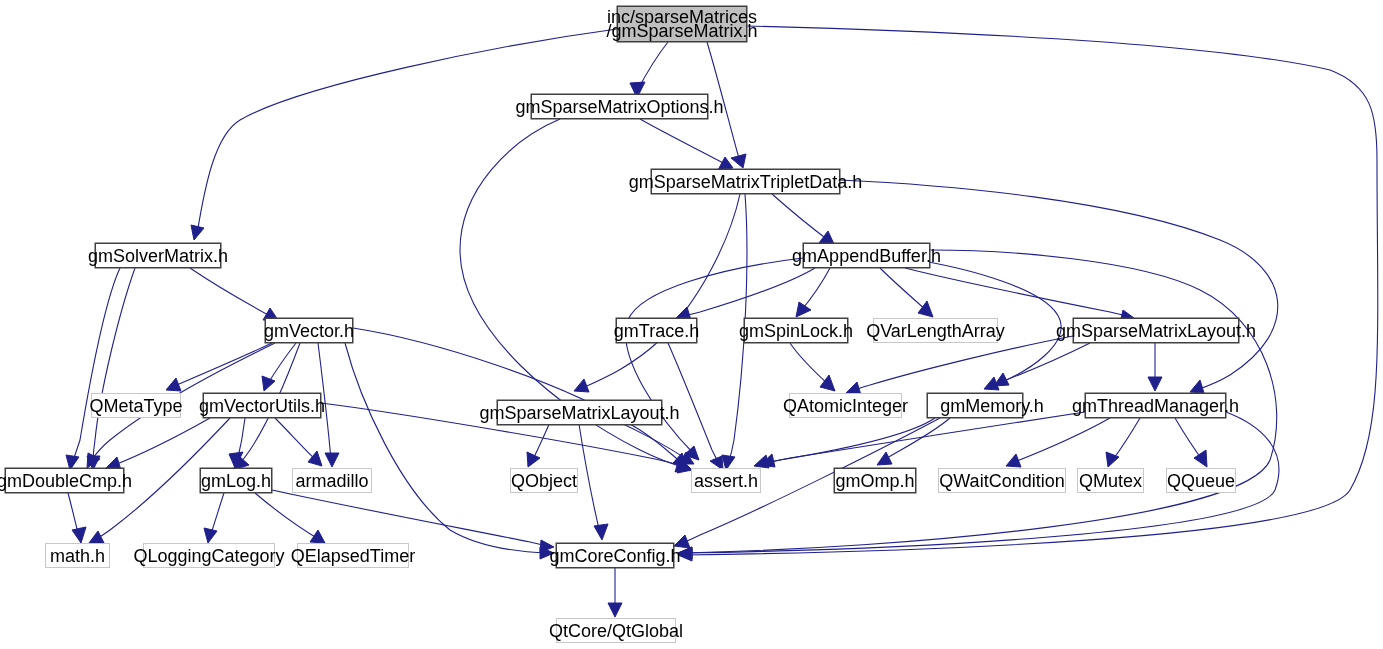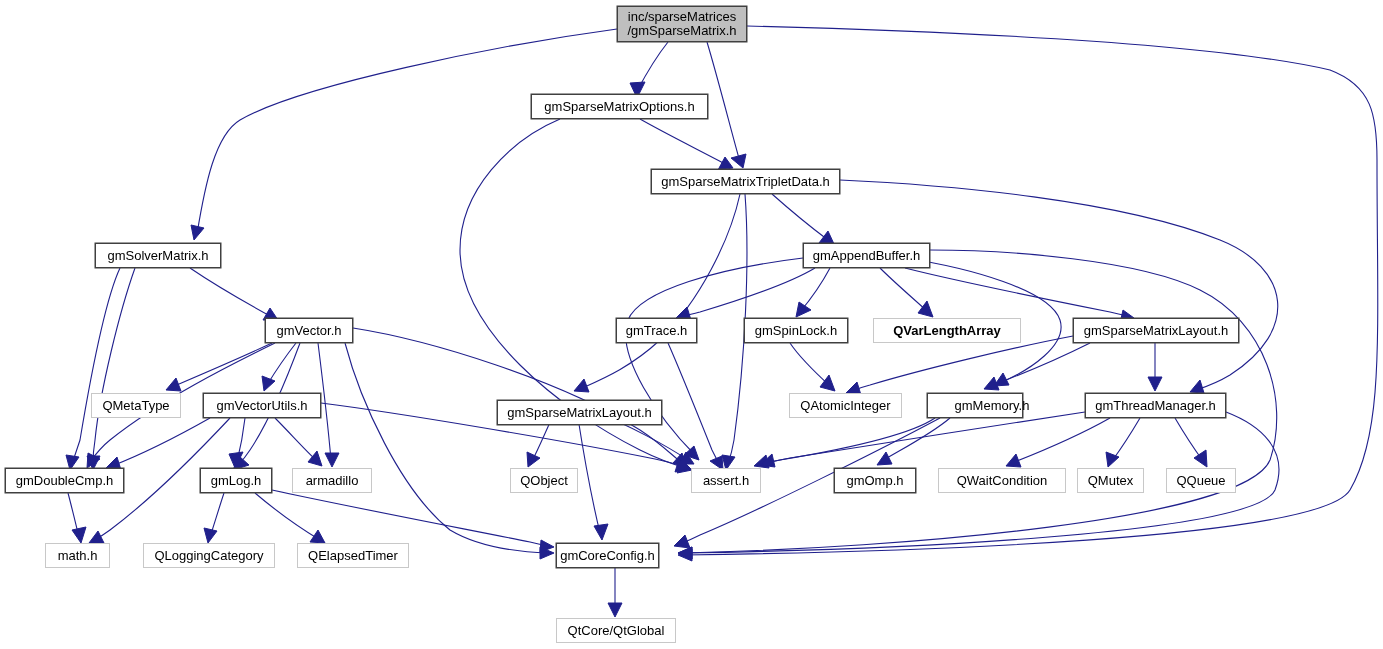--- a/index.html
+++ b/index.html
@@ -22,21 +22,21 @@
     height: 649px;
   }
   .node {
     position: absolute;
     box-sizing: border-box;
     display: flex;
     flex-direction: column;
     align-items: center;
     justify-content: center;
     background: #ffffff;
-    font-size: 13px;
+    font-size: 18px;
     line-height: 14px;
     color: #000000;
     text-align: center;
     white-space: pre;
     z-index: 5;
   }
   .node.internal {
     border: 1px solid #404040;
     box-shadow: 0 0 0 0.5px #404040;
   }
@@ -167,35 +167,35 @@
     </svg>
 <div class="node root" style="left: 617px; top: 6px; width: 130px; height: 36px;"><span class="node-label">inc/sparseMatrices
 /gmSparseMatrix.h</span></div>
     <div class="node internal" style="left: 531px; top: 94px; width: 177px; height: 25px;"><span class="node-label">gmSparseMatrixOptions.h</span></div>
     <div class="node internal" style="left: 651px; top: 169px; width: 189px; height: 25px;"><span class="node-label">gmSparseMatrixTripletData.h</span></div>
     <div class="node internal" style="left: 95px; top: 243px; width: 126px; height: 25px;"><span class="node-label">gmSolverMatrix.h</span></div>
     <div class="node internal" style="left: 803px; top: 243px; width: 127px; height: 25px;"><span class="node-label">gmAppendBuffer.h</span></div>
     <div class="node internal" style="left: 265px; top: 318px; width: 88px; height: 25px;"><span class="node-label">gmVector.h</span></div>
     <div class="node internal" style="left: 616px; top: 318px; width: 81px; height: 25px;"><span class="node-label">gmTrace.h</span></div>
     <div class="node internal" style="left: 744px; top: 318px; width: 104px; height: 25px;"><span class="node-label">gmSpinLock.h</span></div>
-    <div class="node external" style="left: 873px; top: 318px; width: 148px; height: 25px; font-weight: bold;"><span class="node-label">QVarLengthArray</span></div>
+    <div class="node external" style="left: 873px; top: 318px; width: 125px; height: 25px;"><span class="node-label">QVarLengthArray</span></div>
     <div class="node internal" style="left: 1073px; top: 318px; width: 166px; height: 25px;"><span class="node-label">gmSparseMatrixLayout.h</span></div>
     <div class="node external" style="left: 91px; top: 393px; width: 90px; height: 25px;"><span class="node-label">QMetaType</span></div>
     <div class="node internal" style="left: 203px; top: 393px; width: 118px; height: 25px;"><span class="node-label">gmVectorUtils.h</span></div>
     <div class="node internal" style="left: 497px; top: 400px; width: 165px; height: 25px;"><span class="node-label">gmSparseMatrixLayout.h</span></div>
     <div class="node external" style="left: 789px; top: 393px; width: 113px; height: 25px;"><span class="node-label">QAtomicInteger</span></div>
     <div class="node internal" style="left: 927px; top: 393px; width: 96px; height: 25px; padding-left: 34px;"><span class="node-label">gmMemory.h</span></div>
     <div class="node internal" style="left: 1085px; top: 393px; width: 141px; height: 25px;"><span class="node-label">gmThreadManager.h</span></div>
     <div class="node internal" style="left: 5px; top: 468px; width: 119px; height: 25px;"><span class="node-label">gmDoubleCmp.h</span></div>
     <div class="node internal" style="left: 200px; top: 468px; width: 72px; height: 25px;"><span class="node-label">gmLog.h</span></div>
     <div class="node external" style="left: 292px; top: 468px; width: 80px; height: 25px;"><span class="node-label">armadillo</span></div>
     <div class="node external" style="left: 510px; top: 468px; width: 68px; height: 25px;"><span class="node-label">QObject</span></div>
     <div class="node external" style="left: 691px; top: 468px; width: 70px; height: 25px;"><span class="node-label">assert.h</span></div>
     <div class="node internal" style="left: 834px; top: 468px; width: 82px; height: 25px;"><span class="node-label">gmOmp.h</span></div>
     <div class="node external" style="left: 938px; top: 468px; width: 128px; height: 25px;"><span class="node-label">QWaitCondition</span></div>
     <div class="node external" style="left: 1077px; top: 468px; width: 67px; height: 25px;"><span class="node-label">QMutex</span></div>
     <div class="node external" style="left: 1166px; top: 468px; width: 70px; height: 25px;"><span class="node-label">QQueue</span></div>
     <div class="node external" style="left: 45px; top: 543px; width: 65px; height: 25px;"><span class="node-label">math.h</span></div>
     <div class="node external" style="left: 143px; top: 543px; width: 132px; height: 25px;"><span class="node-label">QLoggingCategory</span></div>
     <div class="node external" style="left: 297px; top: 543px; width: 112px; height: 25px;"><span class="node-label">QElapsedTimer</span></div>
-    <div class="node internal" style="left: 556px; top: 543px; width: 103px; height: 25px;"><span class="node-label">gmCoreConfig.h</span></div>
+    <div class="node internal" style="left: 556px; top: 543px; width: 118px; height: 25px;"><span class="node-label">gmCoreConfig.h</span></div>
     <div class="node external" style="left: 556px; top: 618px; width: 120px; height: 25px;"><span class="node-label">QtCore/QtGlobal</span></div>
   </div>
 
 </body></html>

